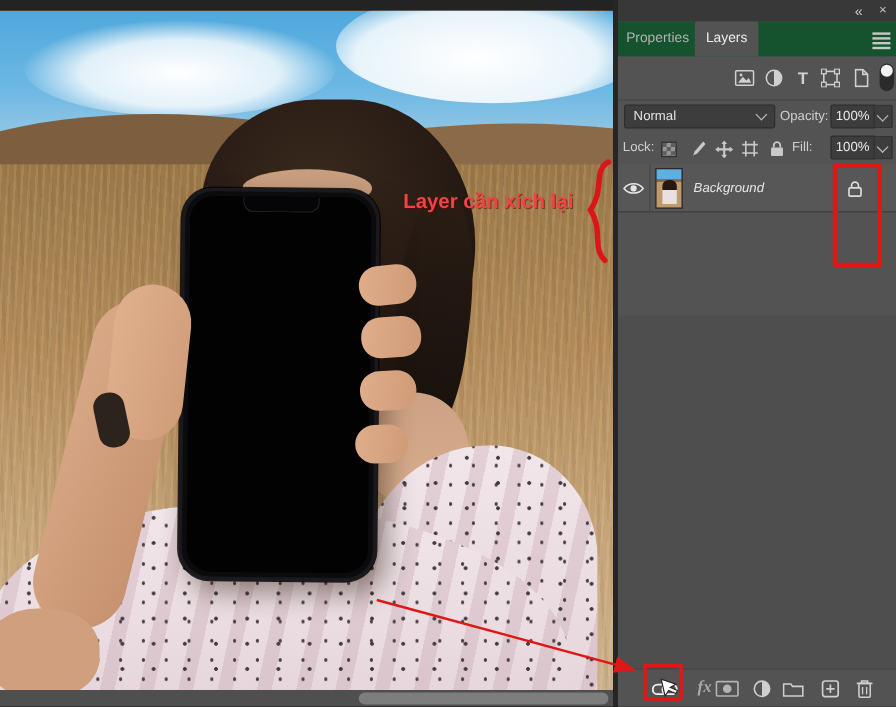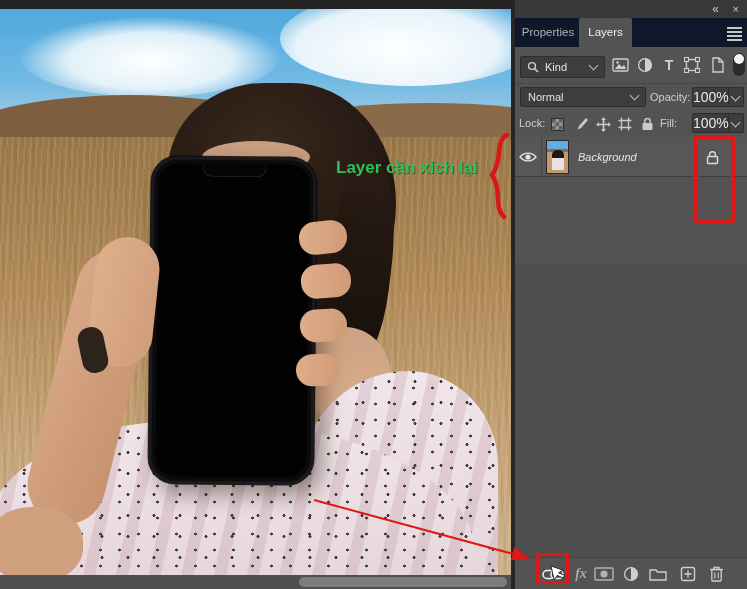--- a/index.html
+++ b/index.html
@@ -68,21 +68,21 @@
 
   
   #divider { position:absolute; left:511px; top:0; width:4px; height:589px; background:#262626; }
 
   
   #panel { position:absolute; left:515px; top:0; width:232px; height:589px; background:#535353; color:#d8d8d8; }
   .panel-top { position:absolute; left:0; top:0; width:232px; height:18px; background:#383838; }
   .win-icon { position:absolute; top:1px; font-size:12px; color:#c9c9c9; cursor:default; line-height:16px; }
   .collapse { right:30px; letter-spacing:-2px; }
   .close { right:8px; font-size:11px; }
-  .tab-bar { position:absolute; left:0; top:18px; width:232px; height:29px; background:#0f172a; }
+  .tab-bar { position:absolute; left:0; top:18px; width:232px; height:29px; background:#14532d; }
   .tab { position:absolute; top:0; height:29px; line-height:29px; text-align:center; font-size:11.5px; }
   .tab-props { left:2px; width:62px; color:#b2b2b2; }
   .tab-layers { left:64px; width:53px; color:#ececec; background:#535353; border-radius:2px 2px 0 0; }
   .menu-icon { position:absolute; right:5px; top:9px; width:15px; }
   .menu-icon div { height:1.5px; background:#c7c7c7; margin-bottom:2.5px; }
 
   .filter-row { position:absolute; left:0; top:47px; width:232px; height:37px; border-bottom:1px solid #474747; }
   .select-box { position:absolute; background:#3d3d3d; border:1px solid #2d2d2d; border-radius:2px;
                 font-size:11px; color:#e2e2e2; }
   .kind-select { left:5px; top:9px; width:85px; height:22px; line-height:20px; }
@@ -96,21 +96,21 @@
   .f-pixel { left:95px; } .f-adj { left:120px; } .f-type { left:144px; } .f-shape { left:167px; } .f-smart { left:192px; }
   .f-type span { font-size:14px; font-weight:bold; color:#d0d0d0; }
   .toggle { position:absolute; left:218px; top:6px; width:12px; height:23px; border-radius:6px; background:#2b2b2b; }
   .toggle .knob { position:absolute; left:1px; top:1px; width:10px; height:10px; border-radius:50%; background:#f2f2f2; }
 
   .blend-row { position:absolute; left:0; top:84px; width:232px; height:26px; }
   .blend-select { left:5px; top:3px; width:126px; height:20px; line-height:18px; padding-left:7px; }
   .blend-select .chev { right:7px; top:4px; }
   .small-label { position:absolute; font-size:11px; color:#cfcfcf; }
   .value-box { position:absolute; width:37px; height:20px; background:#3d3d3d; border:1px solid #2d2d2d;
-               border-radius:2px 0 0 2px; font-size:14px; color:#e8e8e8; text-align:center; line-height:18px; }
+               border-radius:2px 0 0 2px; font-size:11px; color:#e8e8e8; text-align:center; line-height:18px; }
   .chev-box { position:absolute; width:15px; height:20px; background:#3d3d3d; border:1px solid #2d2d2d; border-left:none;
               border-radius:0 2px 2px 0; }
   .chev-box .chev { left:3px; top:5px; }
 
   .lock-row { position:absolute; left:0; top:110px; width:240px; height:27px; }
   .lock-icon { position:absolute; top:5px; width:18px; height:18px; display:flex; align-items:center; justify-content:center; }
   .checker13 { width:13px; height:13px;
       background-image:linear-gradient(45deg,#9a9a9a 25%,transparent 25%,transparent 75%,#9a9a9a 75%),
                        linear-gradient(45deg,#9a9a9a 25%,#5e5e5e 25%,#5e5e5e 75%,#9a9a9a 75%);
       background-size:7px 7px; background-position:0 0,3.5px 3.5px; border:1px solid #2f2f2f; }
@@ -142,27 +142,27 @@
   .photo-fig { position:absolute; left:5px; top:9px; width:12px; height:20px; border-radius:5px 5px 0 0;
       background:linear-gradient(180deg,#241813 0 8px,#eadfe3 8px 100%); }
   .layer-name { position:absolute; left:108px; top:50%; transform:translateY(-50%); font-size:11px; color:#e6e6e6; white-space:nowrap; }
   .bg-name { left:63px; font-style:italic; }
   .row-link { position:absolute; left:186px; top:15px; }
   .row-lock { position:absolute; left:191px; top:13px; }
 
   .empty-area { position:absolute; left:0; top:263px; width:232px; height:294px; background:#4e4e4e; }
 
   .bottom-bar { position:absolute; left:0; top:557px; width:232px; height:32px; background:#535353; border-top:1px solid #434343; }
-  .bicon { position:absolute; top:4px; width:24px; height:24px; display:flex; align-items:center; justify-content:center; }
+  .bicon { position:absolute; top:4px; width:24px; height:24px; display:flex; align-items:center; justify-content:flex-end; }
   .b-link { left:26px; } .b-fx { left:54px; } .b-mask { left:77px; } .b-adj { left:104px; }
   .b-folder { left:131px; } .b-new { left:161px; } .b-trash { left:189px; }
   .fx-text { font-family:"Liberation Serif", serif; font-style:italic; font-weight:bold; font-size:14px; color:#a9a9a9; }
 
   
-  .ann { position:absolute; color:#22c55e; font-weight:bold; font-size:17px; white-space:nowrap;
+  .ann { position:absolute; color:#ef4444; font-weight:bold; font-size:17px; white-space:nowrap;
          text-shadow:1px 1px 0 rgba(110,0,0,0.55); z-index:60; }
   .ann-1 { left:336px; top:158px; }
   .ann-2 { left:291px; top:464px; }
   .red-rect { position:absolute; border:4px solid #e01717; z-index:55; border-radius:2px; }
   .rr-1 { left:694px; top:136px; width:41px; height:87px; }
   .rr-2 { left:536px; top:553px; width:33px; height:31px; border-width:3px; }
   #ann-svg { position:absolute; left:0; top:0; width:747px; height:589px; z-index:58; pointer-events:none; }
 </style>
 </head>
 <body>
@@ -214,28 +214,20 @@
       <div class="tab tab-layers">Layers</div>
       <div class="menu-icon">
           <div></div>
           <div></div>
           <div></div>
           <div></div>
         </div>
     </div>
 
     <div class="filter-row">
-      <div class="select-box kind-select">
-        <svg class="search-glyph" viewBox="0 0 12 12">
-          <circle cx="5" cy="5" r="3.4" fill="none" stroke="#cfcfcf" stroke-width="1.4"></circle>
-          <line x1="7.6" y1="7.6" x2="11" y2="11" stroke="#cfcfcf" stroke-width="1.6"></line>
-        </svg>
-        <span class="lbl">Kind</span>
-        <span class="chev"></span>
-      </div>
       <div class="ficon f-pixel">
         <svg width="17" height="14" viewBox="0 0 17 14">
             <rect x="1" y="1" width="15" height="12" rx="1" fill="none" stroke="#d0d0d0" stroke-width="1.3"></rect>
             <path d="M3,11 L7,6 L10,9 L12,7 L14,11 Z" fill="#d0d0d0"></path>
             <circle cx="5.5" cy="4.5" r="1.2" fill="#d0d0d0"></circle>
           </svg>
       </div>
       <div class="ficon f-adj">
         <svg width="16" height="16" viewBox="0 0 16 16">
             <circle cx="8" cy="8" r="6.4" fill="none" stroke="#d0d0d0" stroke-width="1.3"></circle>

